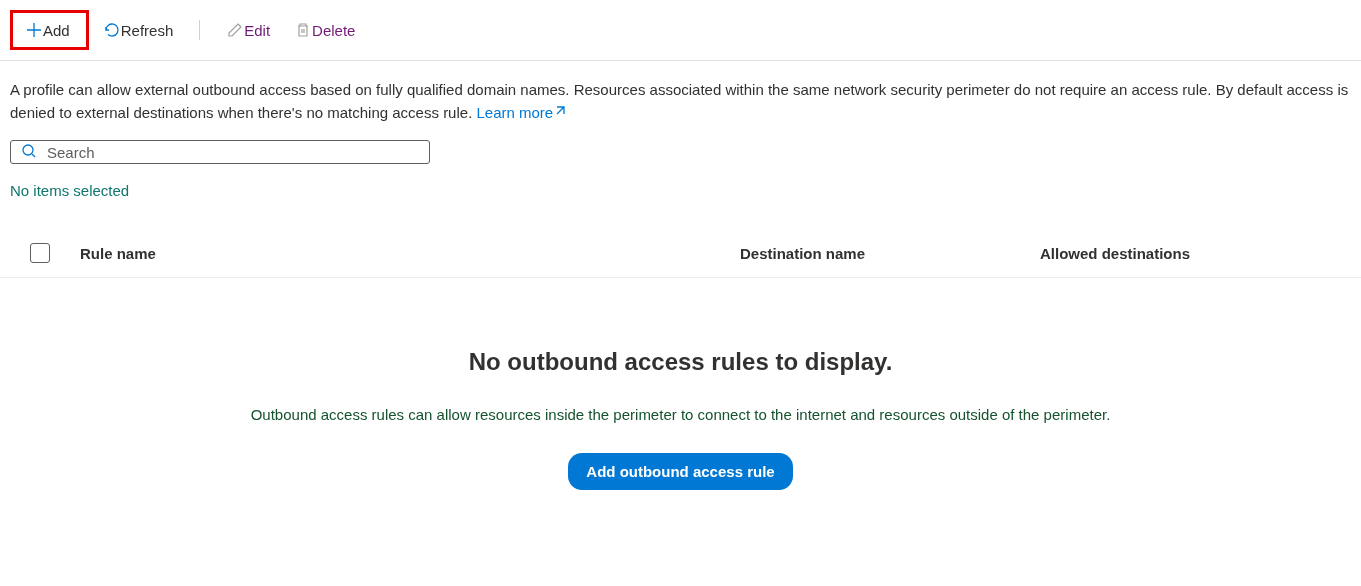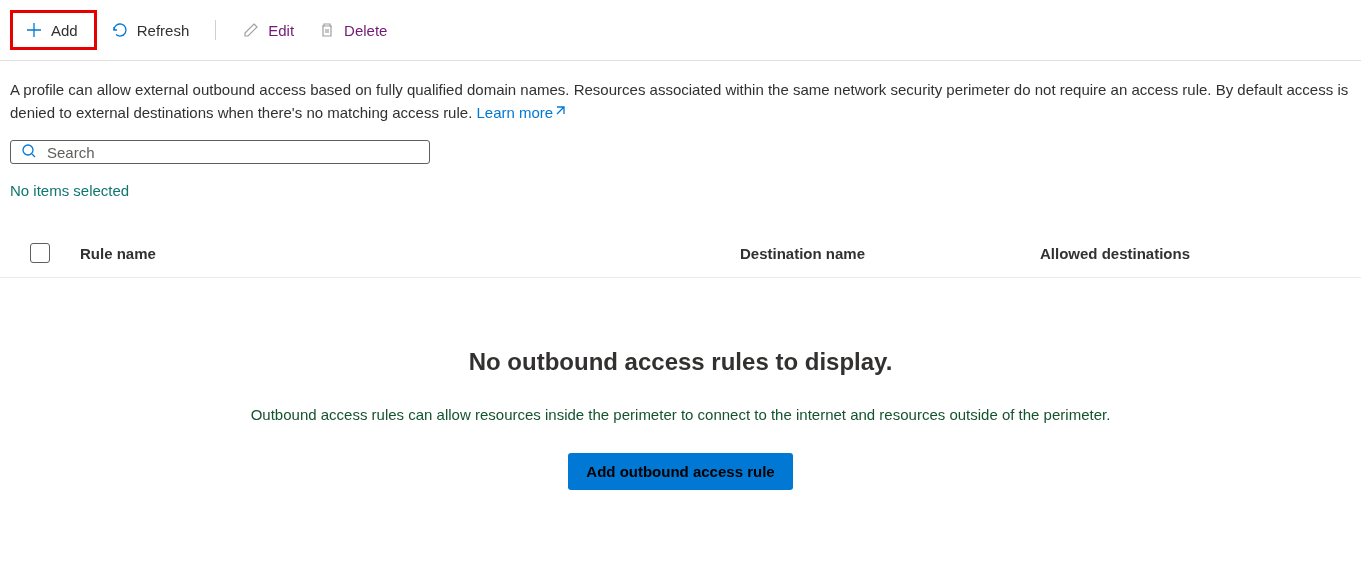--- a/index.html
+++ b/index.html
@@ -17,21 +17,20 @@
     .toolbar {
       display: flex;
       align-items: center;
       padding: 10px 10px;
       border-bottom: 1px solid #e1dfdd;
       gap: 4px;
     }
     .toolbar-btn {
       display: inline-flex;
       align-items: center;
-      gap: 8px;
       padding: 6px 10px;
       background: transparent;
       border: none;
       cursor: pointer;
       font-size: 15px;
       color: #323130;
       font-family: inherit;
     }
     .toolbar-btn.disabled {
       color: #701a75;
@@ -143,27 +142,27 @@
       color: #323130;
       margin-bottom: 30px;
     }
     .empty-desc {
       font-size: 15px;
       color: #14532d;
       margin-bottom: 30px;
     }
     .primary-btn {
       background: #0078d4;
-      color: #000000;
+      color: #ffffff;
       border: none;
       padding: 10px 18px;
       font-size: 15px;
       font-weight: 600;
       cursor: pointer;
-      border-radius: 3px;
+      border-radius: 14px;
       font-family: inherit;
     }
   </style>
 </head>
 <body>
 
 <div class="toolbar">
   <span class="add-highlight">
     <button class="toolbar-btn">
       <span class="icon">

